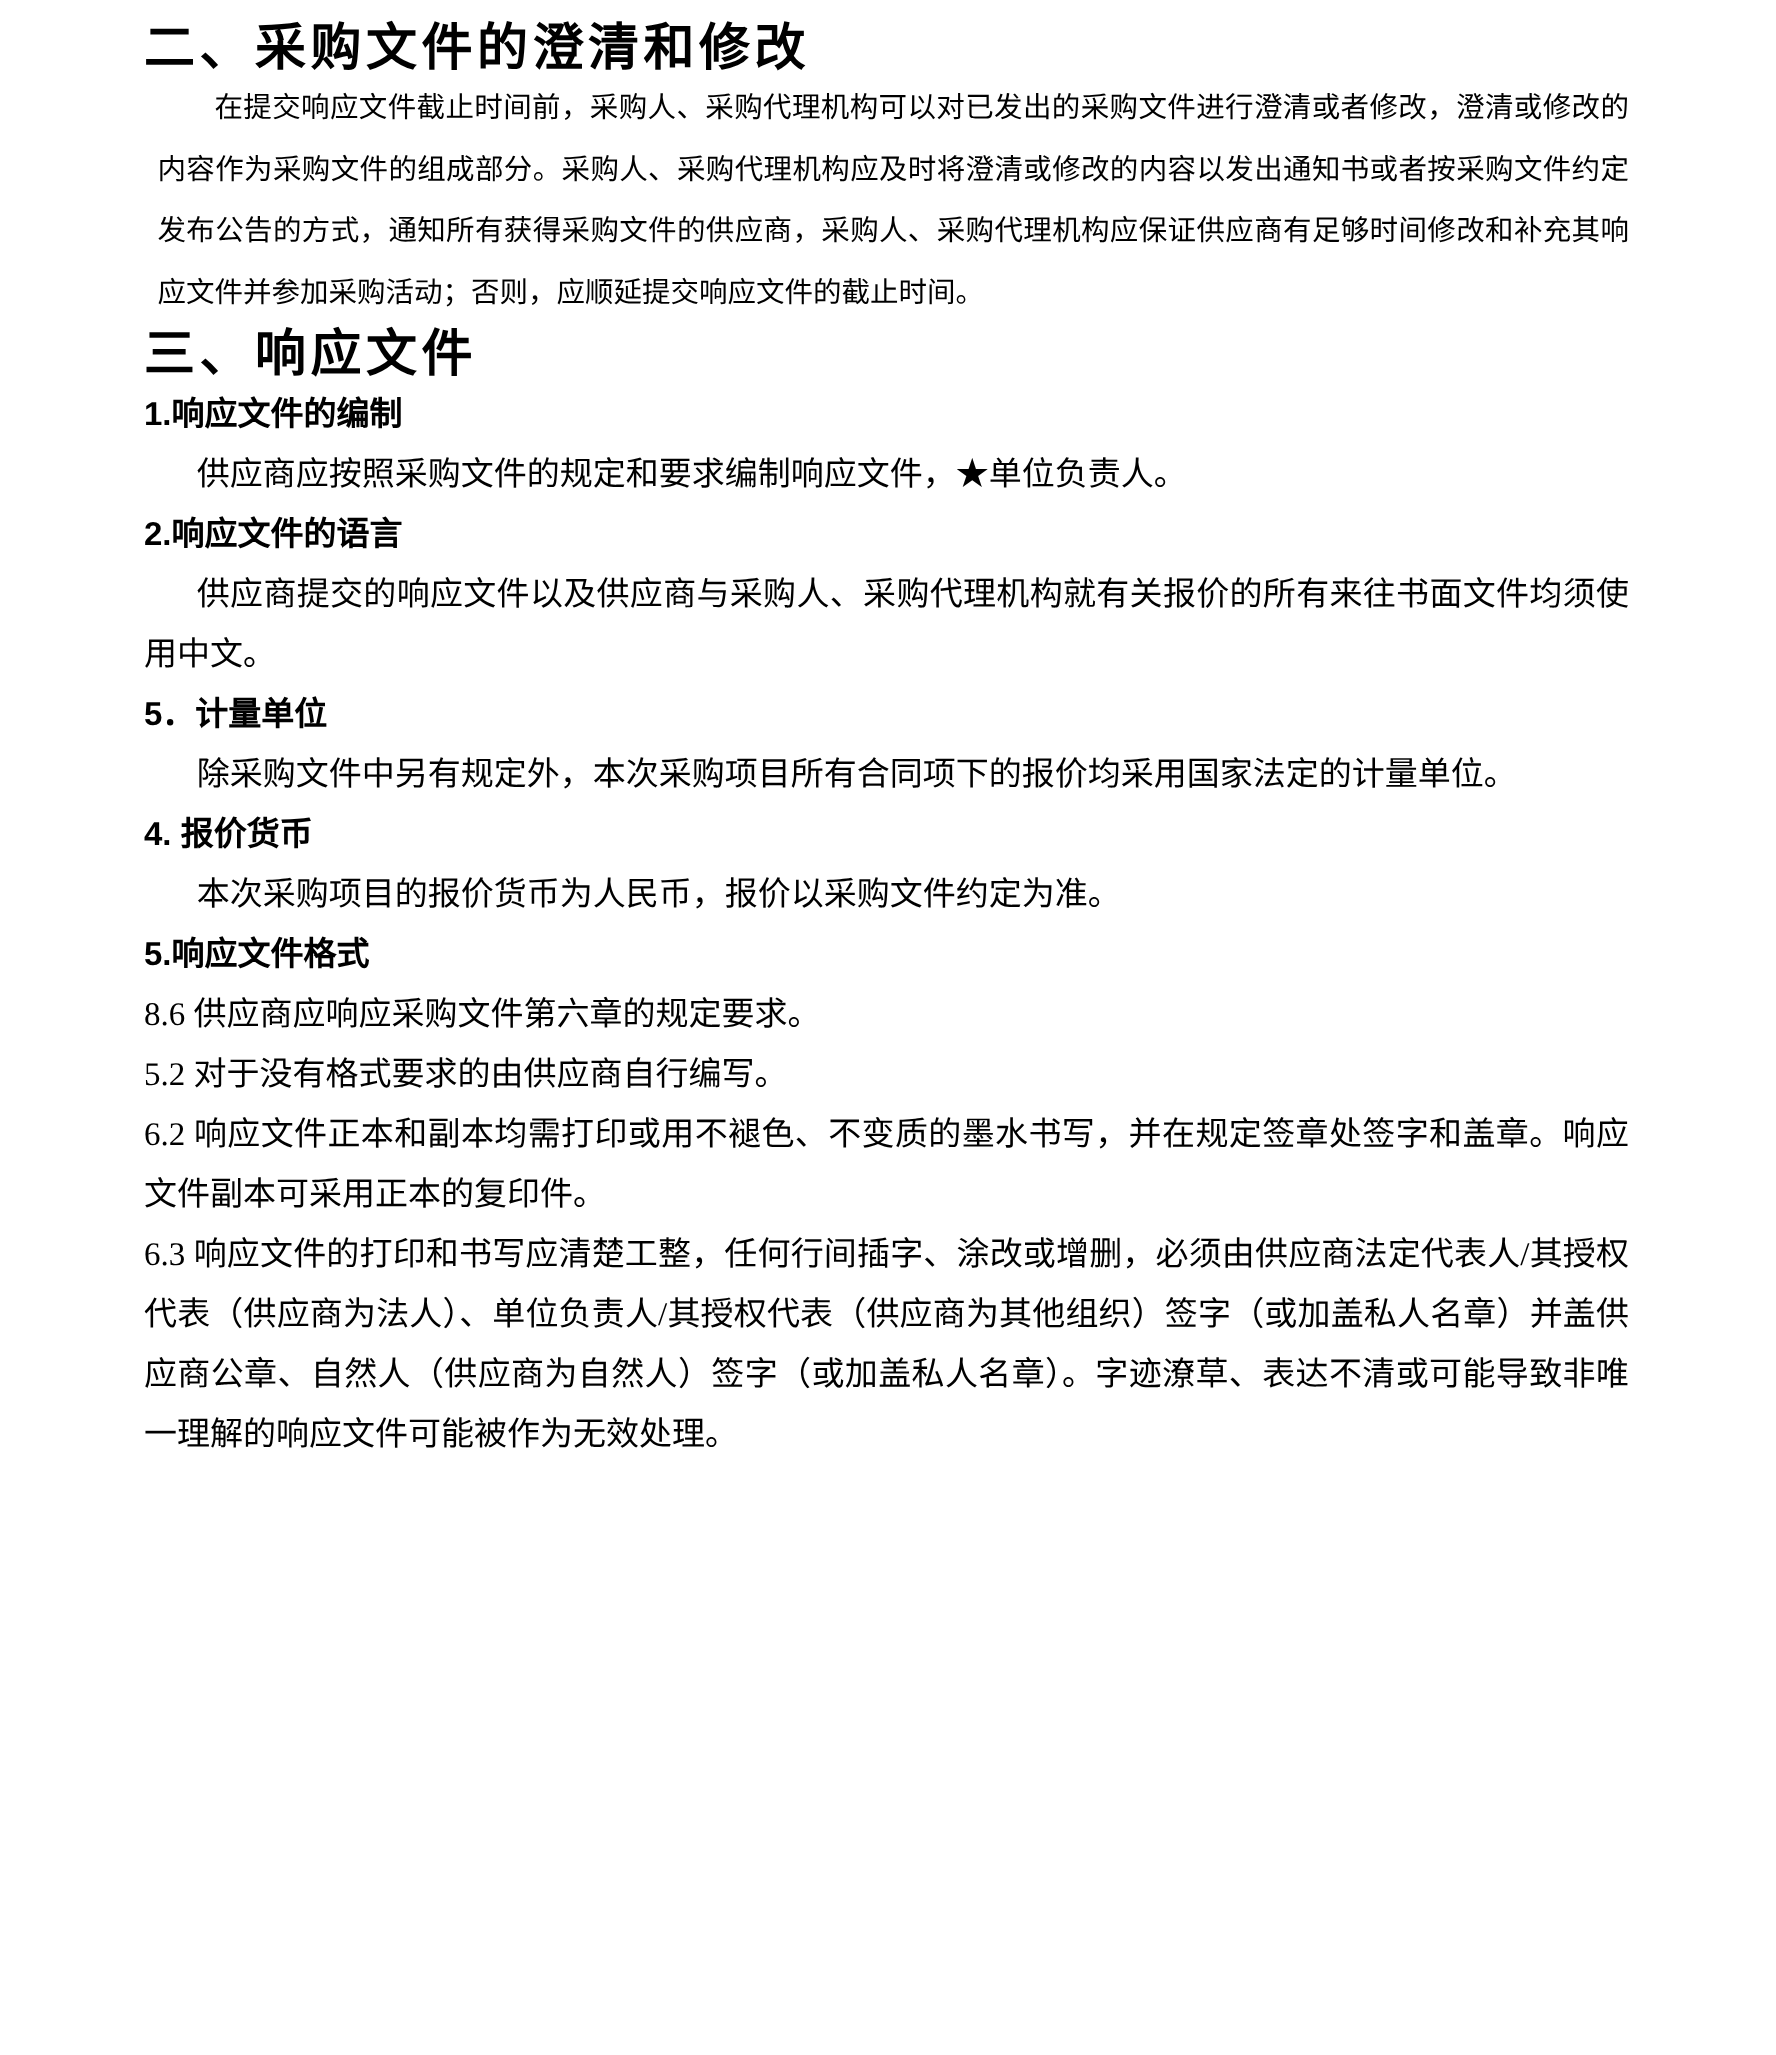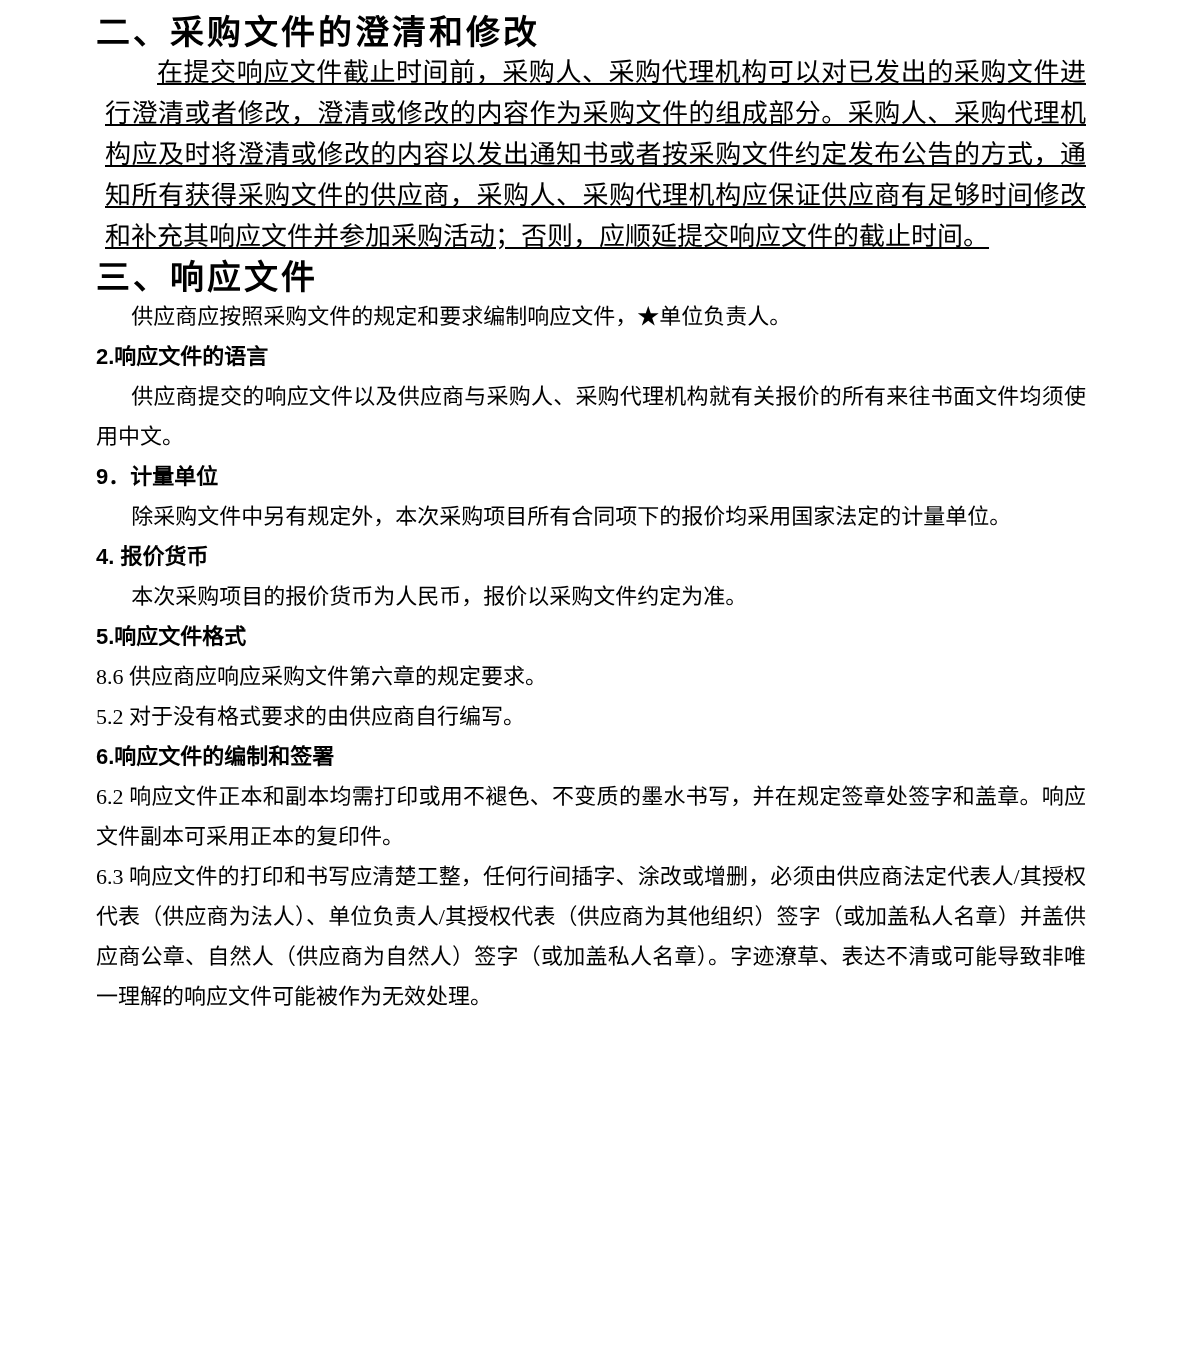--- a/index.html
+++ b/index.html
@@ -28,26 +28,25 @@
     line-height: 40px;
     letter-spacing: 3px;
     margin: 0;
     color: #000000;
     white-space: nowrap;
   }
   .sec2-title { margin-bottom: 80px; }
   .sec3-title { margin-top: 63px; margin-bottom: 48px; }
 
   .para-lead {
-    font-size: 26px;
+    font-size: 19px;
     line-height: 41px;
     margin: 0 0 0 9px;
     text-align: justify;
     text-indent: 2em;
-    text-decoration: underline;
   }
 
   .items p { margin: 0; font-size: 22px; line-height: 40px; }
 
   .item-heading {
     font-family: "Liberation Sans", "DejaVu Sans", sans-serif;
     font-weight: bold;
     text-align: left;
     white-space: nowrap;
   }
@@ -65,34 +64,34 @@
 <main class="page">
 
   <h1 class="sec-title sec2-title">二、采购文件的澄清和修改</h1>
 
   <p class="para-lead">在提交响应文件截止时间前，采购人、采购代理机构可以对已发出的采购文件进行澄清或者修改，澄清或修改的内容作为采购文件的组成部分。采购人、采购代理机构应及时将澄清或修改的内容以发出通知书或者按采购文件约定发布公告的方式，通知所有获得采购文件的供应商，采购人、采购代理机构应保证供应商有足够时间修改和补充其响应文件并参加采购活动；否则，应顺延提交响应文件的截止时间。</p>
 
   <h1 class="sec-title sec3-title">三、响应文件</h1>
 
   <div class="items">
 
+    <p class="item-heading">1.响应文件的编制</p>
     <p class="item-body">供应商应按照采购文件的规定和要求编制响应文件，★单位负责人。</p>
 
     <p class="item-heading">2.响应文件的语言</p>
     <p class="item-body">供应商提交的响应文件以及供应商与采购人、采购代理机构就有关报价的所有来往书面文件均须使用中文。</p>
 
-    <p class="item-heading">9．计量单位</p>
+    <p class="item-heading">5．计量单位</p>
     <p class="item-body">除采购文件中另有规定外，本次采购项目所有合同项下的报价均采用国家法定的计量单位。</p>
 
     <p class="item-heading">4. 报价货币</p>
     <p class="item-body">本次采购项目的报价货币为人民币，报价以采购文件约定为准。</p>
 
     <p class="item-heading">5.响应文件格式</p>
     <p class="clause">8.6 供应商应响应采购文件第六章的规定要求。</p>
     <p class="clause">5.2 对于没有格式要求的由供应商自行编写。</p>
 
-    <p class="item-heading">6.响应文件的编制和签署</p>
     <p class="clause">6.2 响应文件正本和副本均需打印或用不褪色、不变质的墨水书写，并在规定签章处签字和盖章。响应文件副本可采用正本的复印件。</p>
     <p class="clause">6.3 响应文件的打印和书写应清楚工整，任何行间插字、涂改或增删，必须由供应商法定代表人/其授权代表（供应商为法人）、单位负责人/其授权代表（供应商为其他组织）签字（或加盖私人名章）并盖供应商公章、自然人（供应商为自然人）签字（或加盖私人名章）。字迹潦草、表达不清或可能导致非唯一理解的响应文件可能被作为无效处理。</p>
 
   </div>
 
 </main>
 
 </body></html>

